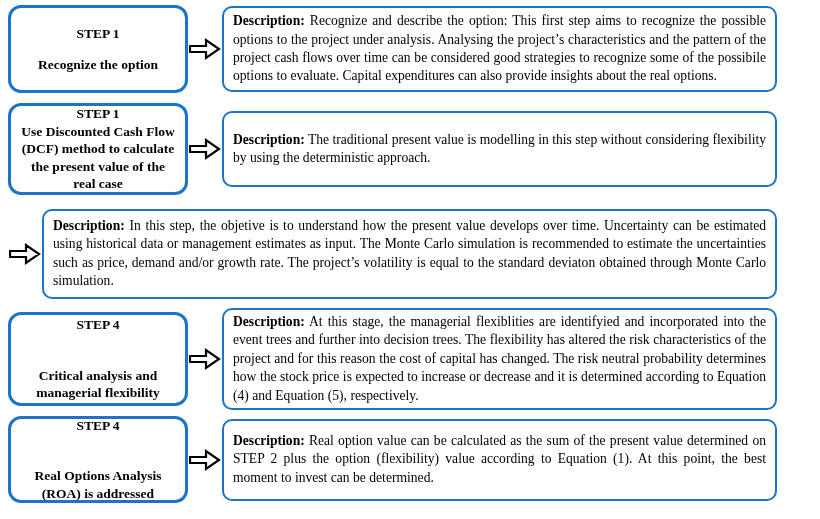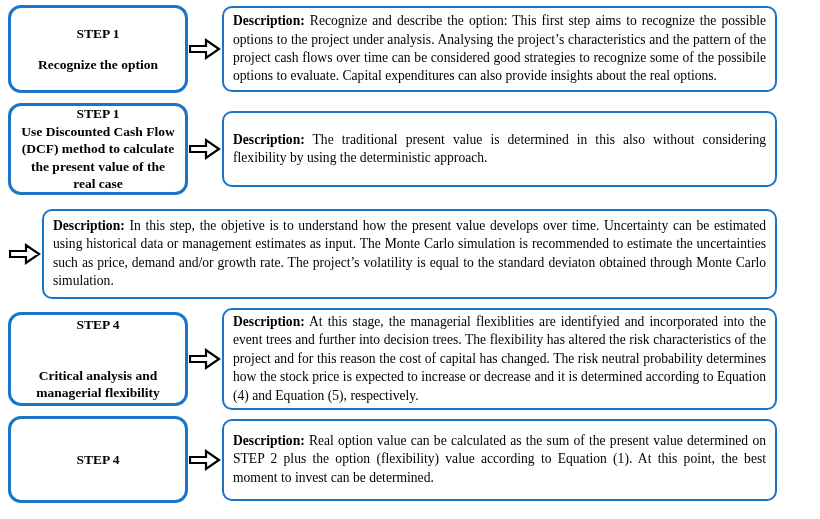--- a/index.html
+++ b/index.html
@@ -82,21 +82,21 @@
       <div class="step-title">Use Discounted Cash Flow (DCF) method to calculate the present value of the real case</div>
     </div>
     <div class="arrow-cell">
       <svg width="32" height="26" viewBox="0 0 32 26">
           <polygon points="1,10 17,10 17,4 30,13 17,22 17,16 1,16" fill="#ffffff" stroke="#000000" stroke-width="2.2"></polygon>
         </svg>
     </div>
     <div class="desc-box">
       <div class="desc-text">
         <b>Description:</b>
-        <span>The traditional present value is determined in this also without considering flexibility by using the deterministic approach.</span>
+        <span>The traditional present value is modelling in this step without considering flexibility by using the deterministic approach.</span>
       </div>
     </div>
   </div>
 
   <div class="row r3">
     <div class="arrow-cell">
       <svg width="32" height="26" viewBox="0 0 32 26">
           <polygon points="1,10 17,10 17,4 30,13 17,22 17,16 1,16" fill="#ffffff" stroke="#000000" stroke-width="2.2"></polygon>
         </svg>
     </div>
@@ -122,20 +122,21 @@
       <div class="desc-text">
         <b>Description:</b>
         <span>At this stage, the managerial flexiblities are identifyied and incorporated into the event trees and further into decision trees. The flexibility has altered the risk characteristics of the project and for this reason the cost of capital has changed. The risk neutral probability determines how the stock price is expected to increase or decrease and it is determined according to Equation (4) and Equation (5), respectively.</span>
       </div>
     </div>
   </div>
 
   <div class="row r5">
     <div class="step-box gap-md">
       <div class="step-label">STEP 4</div>
+      <div class="step-title">Real Options Analysis (ROA) is addressed</div>
     </div>
     <div class="arrow-cell">
       <svg width="32" height="26" viewBox="0 0 32 26">
           <polygon points="1,10 17,10 17,4 30,13 17,22 17,16 1,16" fill="#ffffff" stroke="#000000" stroke-width="2.2"></polygon>
         </svg>
     </div>
     <div class="desc-box">
       <div class="desc-text">
         <b>Description:</b>
         <span>Real option value can be calculated as the sum of the present value determined on STEP 2 plus the option (flexibility) value according to Equation (1). At this point, the best moment to invest can be determined.</span>

